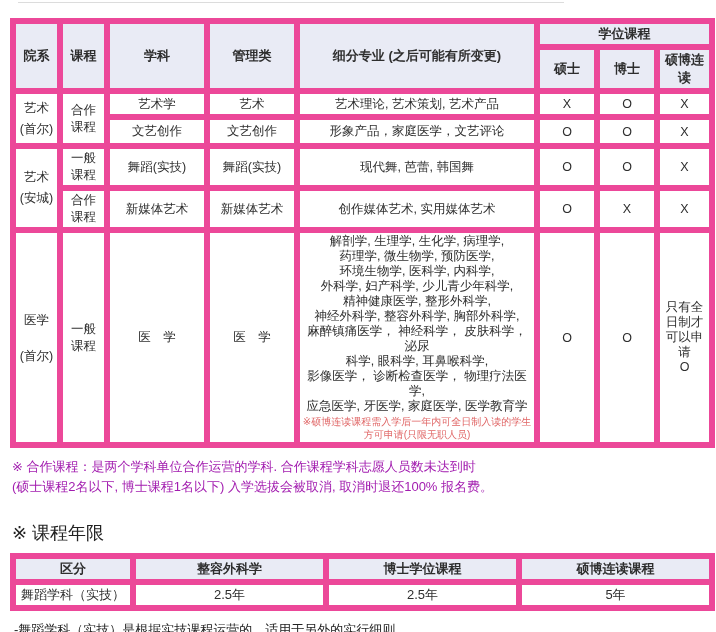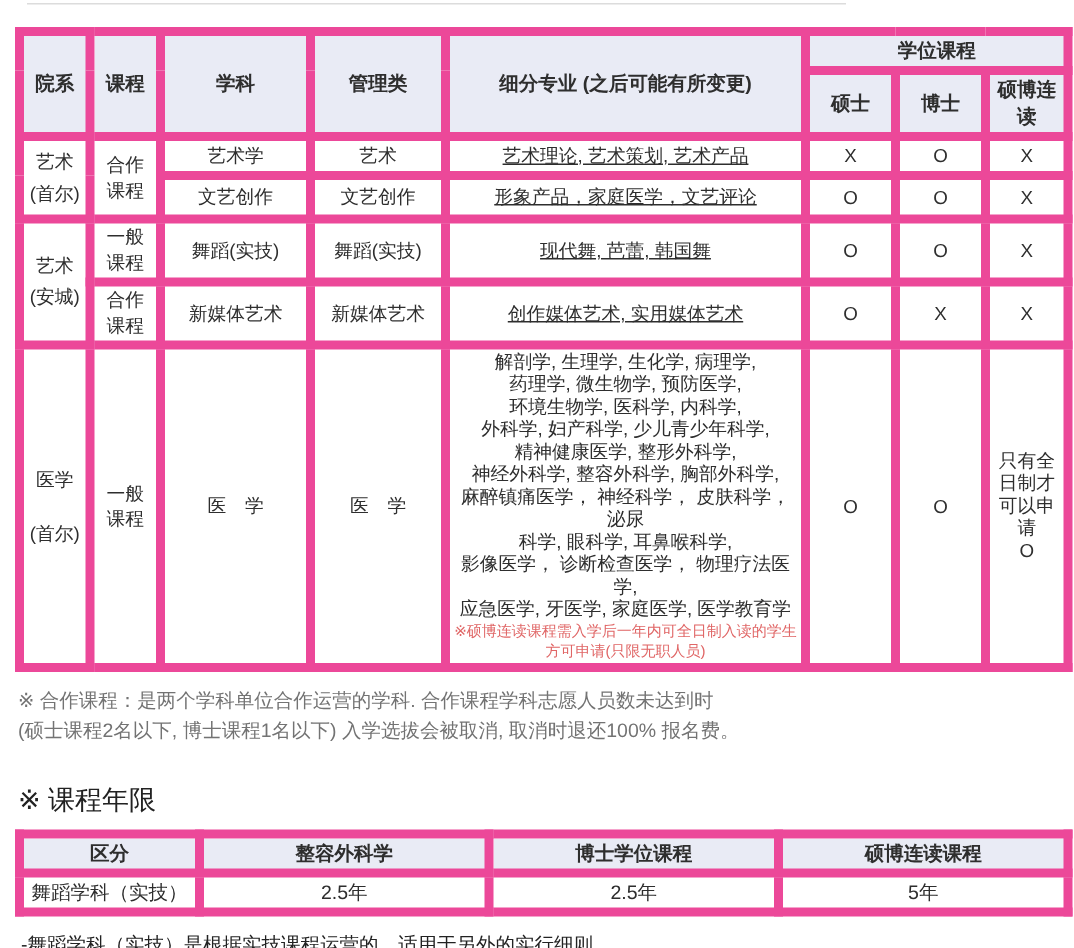--- a/index.html
+++ b/index.html
@@ -9,27 +9,27 @@
     position:relative;
   }
   .topline{position:absolute;top:2px;left:18px;width:546px;border-top:1px solid #dcdcdc;}
   .page{position:absolute;top:18px;left:10px;width:699px;}
   table{border-collapse:collapse;table-layout:fixed;}
   .tbl{border:2px solid #3f3f3f;width:699px;}
   .tbl th,.tbl td{border:6px solid #ec4899;box-sizing:border-box;overflow:hidden;}
   .tbl th{background:#e9ebf5;font-weight:bold;font-size:13px;padding:1px 2px;text-align:center;vertical-align:middle;}
   .tbl td{font-size:12.5px;text-align:center;vertical-align:middle;padding:1px 2px;background:#fff;}
   .pre{white-space:pre-line;}
-  .left{text-align:left;padding-left:6px;text-decoration:underline;}
+  .left{text-align:left;padding-left:6px;}
   .dept{line-height:21px;}
   .dept-tall{line-height:36px;}
   .majors-big{font-size:12px;line-height:15px;padding:4px 4px 2px 6px;vertical-align:top;text-align:left;}
   .red-note{font-size:10px;line-height:13px;margin-top:1px;}
   .combined-note{font-size:12px;line-height:15px;}
-  .note{font-size:13px;line-height:20px;white-space:pre-line;margin:9px 0 0 2px;color:#737373;}
+  .note{font-size:13px;line-height:20px;white-space:pre-line;margin:9px 0 0 2px;color:#a21caf;}
   .sec-title{font-size:18px;font-weight:normal;margin:24px 0 8px 2px;color:#222;}
   .sub-note{font-size:13px;margin:10px 0 0 4px;color:#222;}
   .t2 td{height:15px;font-size:13px;}
   .t2 th{height:17px;}
 </style>
 </head>
 <body>
 
 <div class="topline"></div>
 

